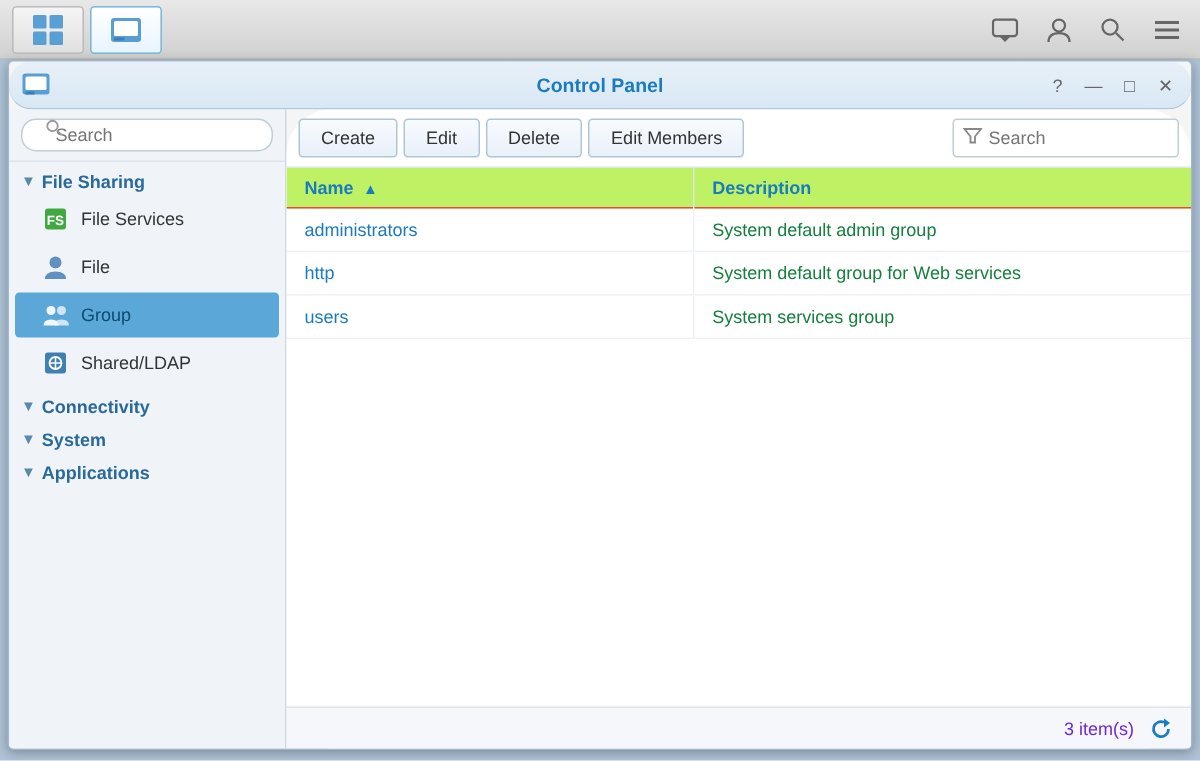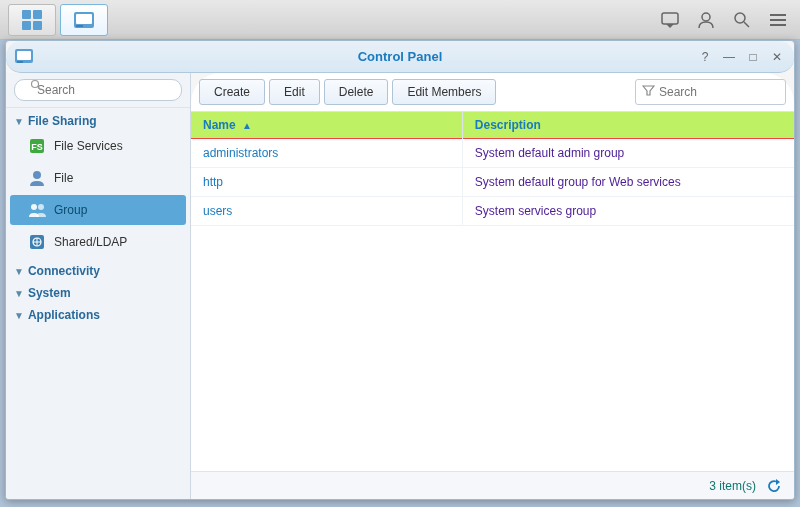--- a/index.html
+++ b/index.html
@@ -257,39 +257,39 @@
     }
     thead th:first-child {
       border-right: 1px solid #dde4ec;
     }
     tbody tr {
       border-bottom: 1px solid #eef2f6;
     }
     tbody td {
       padding: 7px 12px;
       font-size: 12px;
-      color: #4c1d95;
+      color: #15803d;
     }
     tbody td:first-child {
       border-right: 1px solid #eef2f6;
       color: #1a7bbf;
     }
 
     
     .status-bar {
       height: 28px;
       border-top: 1px solid #dde4ec;
       background: #f5f7fa;
       display: flex;
       align-items: center;
       justify-content: flex-end;
       padding: 0 10px;
       gap: 8px;
       font-size: 12px;
-      color: #0f766e;
+      color: #6d28d9;
     }
     .refresh-btn {
       width: 20px;
       height: 20px;
       display: flex;
       align-items: center;
       justify-content: center;
       cursor: pointer;
       color: #1a7bbf;
       font-size: 14px;

